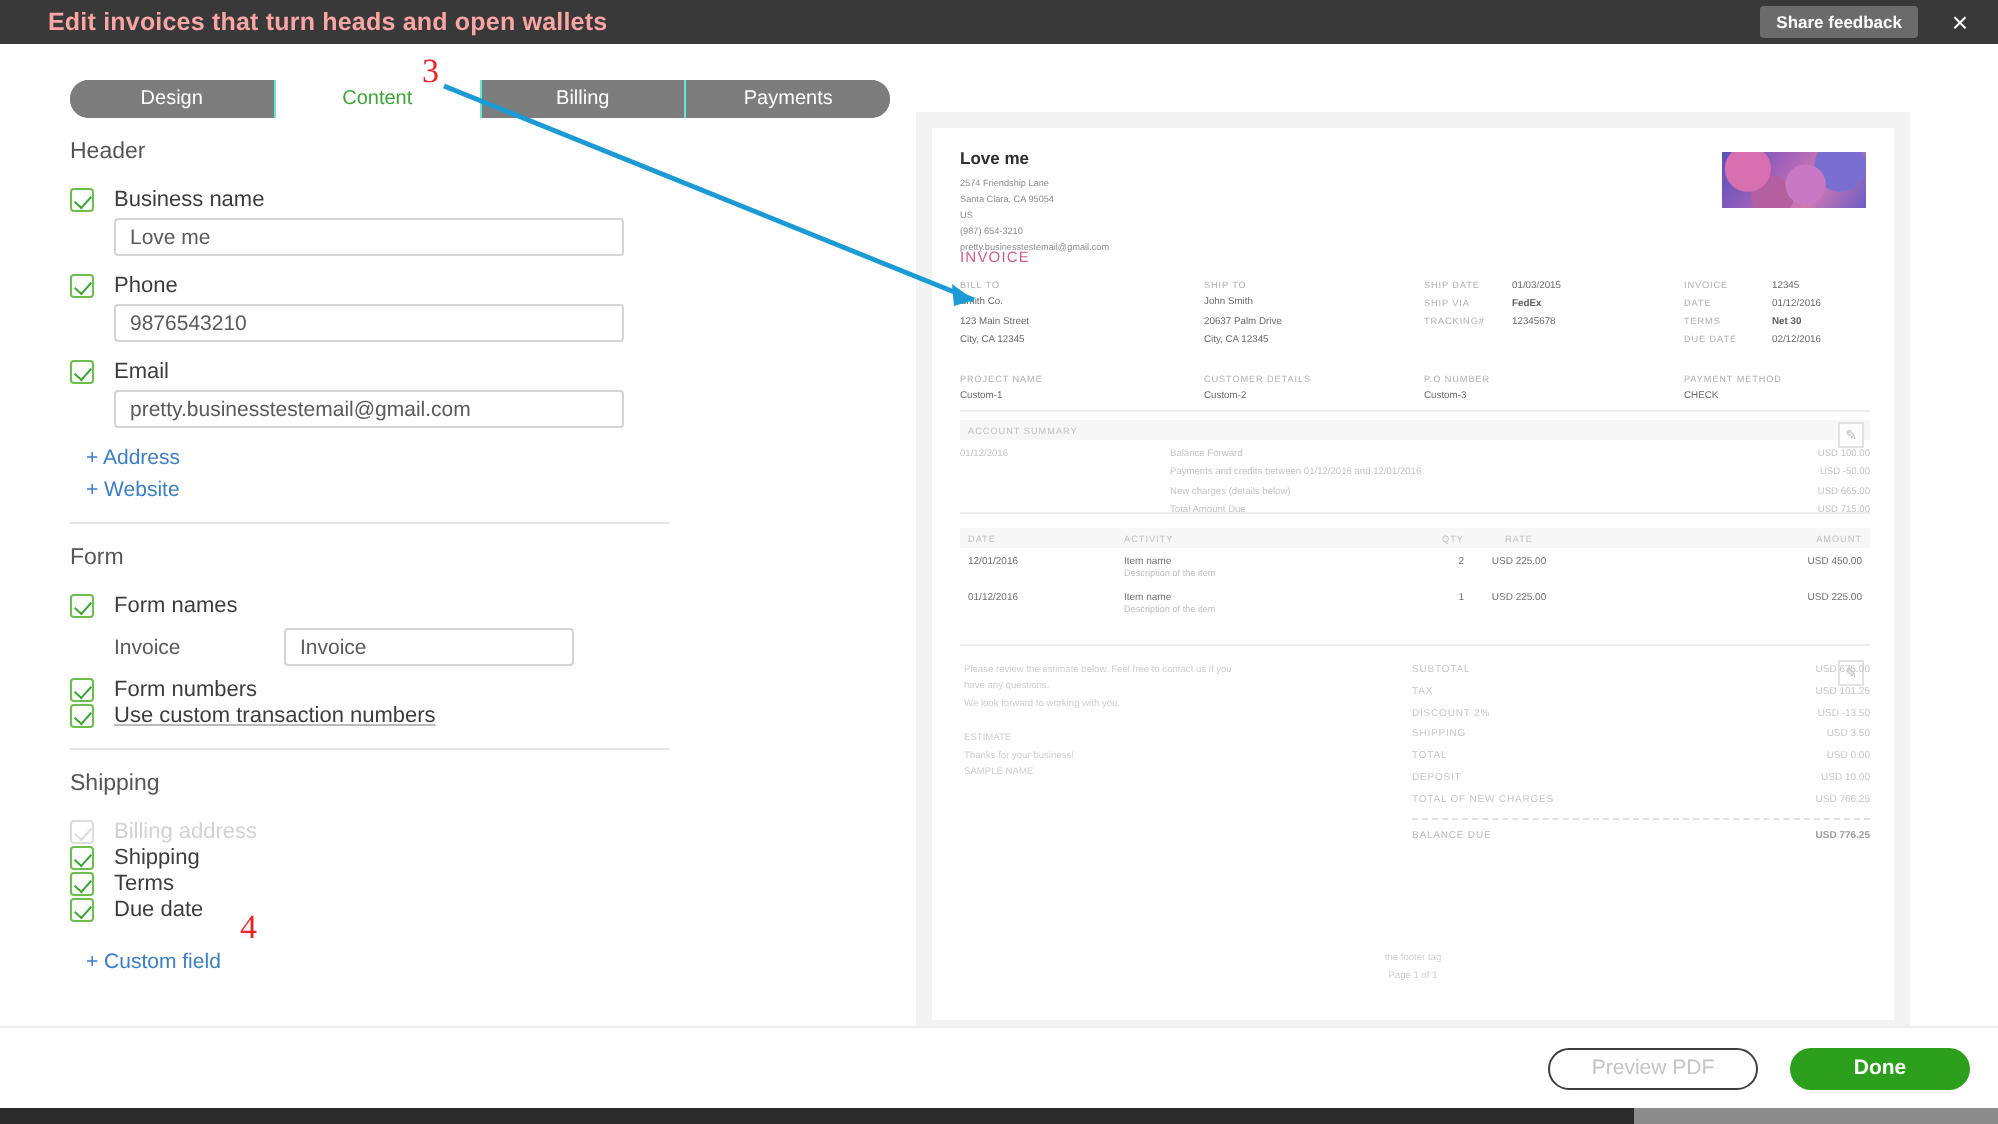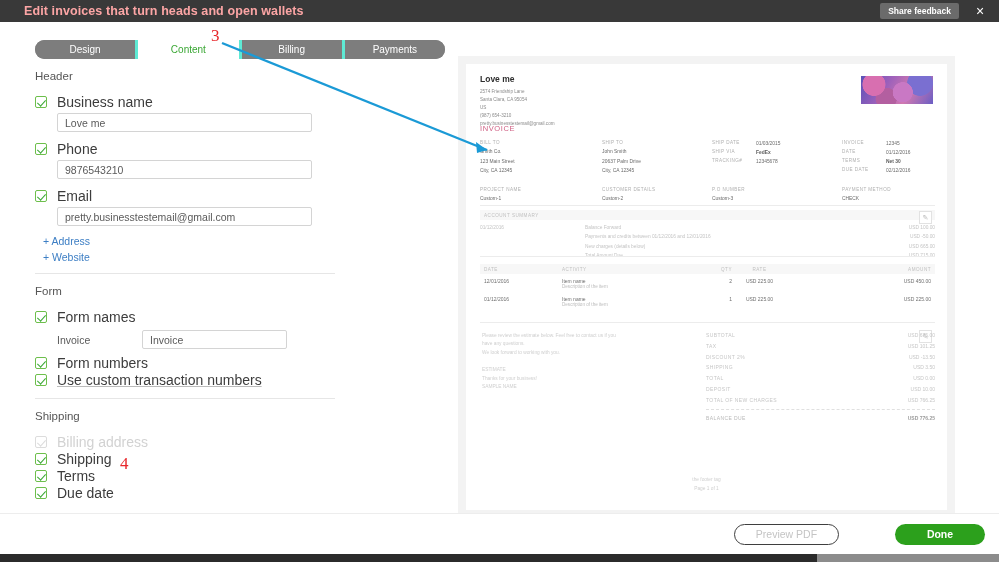--- a/index.html
+++ b/index.html
@@ -67,21 +67,21 @@
     border-radius: 10px;
     overflow: hidden;
     background: #7d7d7d;
   }
   .tab {
     flex: 1;
     display: flex; align-items: center; justify-content: center;
     font-size: 10px;
     color: #ffffff;
     background: #7d7d7d;
-    border-right: 3px solid #5eead4;
+    border-right: 1px solid #5eead4;
   }
   .tab:last-child { border-right: none; }
   .tab.active {
     background: #ffffff;
     color: #3aa734;
   }
 
   
   .form-panel {
     position: absolute; left: 35px; top: 48px;
@@ -112,21 +112,21 @@
     position: absolute;
     left: 3px; top: 1px;
     width: 4px; height: 7px;
     border: solid #3aa734;
     border-width: 0 1.6px 1.6px 0;
     transform: rotate(42deg);
   }
   .chk.disabled { border-color: #dcdcdc; }
   .chk.disabled::after { border-color: #dcdcdc; }
   .row-label {
-    font-size: 14px;
+    font-size: 11px;
     color: #3c3c3c;
   }
   .row-label.muted { color: #d2d2d2; }
   .row-label.underline { text-decoration: underline; text-decoration-color: #bbbbbb; }
 
   .field {
     margin: 2px 0 9px 22px;
     width: 255px; height: 19px;
     border: 1px solid #d4d4d4;
     border-radius: 2px;
@@ -343,21 +343,20 @@
   .bottom-rule {
     position: absolute; left: 0; top: 513px;
     width: 999px; height: 1px; background: #ededed;
   }
   .bottombar {
     position: absolute; left: 0; top: 514px;
     width: 999px; height: 40px;
     background: #ffffff;
     display: flex; align-items: center; justify-content: flex-end;
     padding-right: 14px;
-    gap: 40px;
   }
   .btn-secondary {
     width: 105px; height: 21px;
     border: 1px solid #3f3f3f;
     border-radius: 11px;
     background: #ffffff;
     color: #c4c4c4;
     font-size: 10.5px;
     display: flex; align-items: center; justify-content: center;
     margin-right: 16px;

